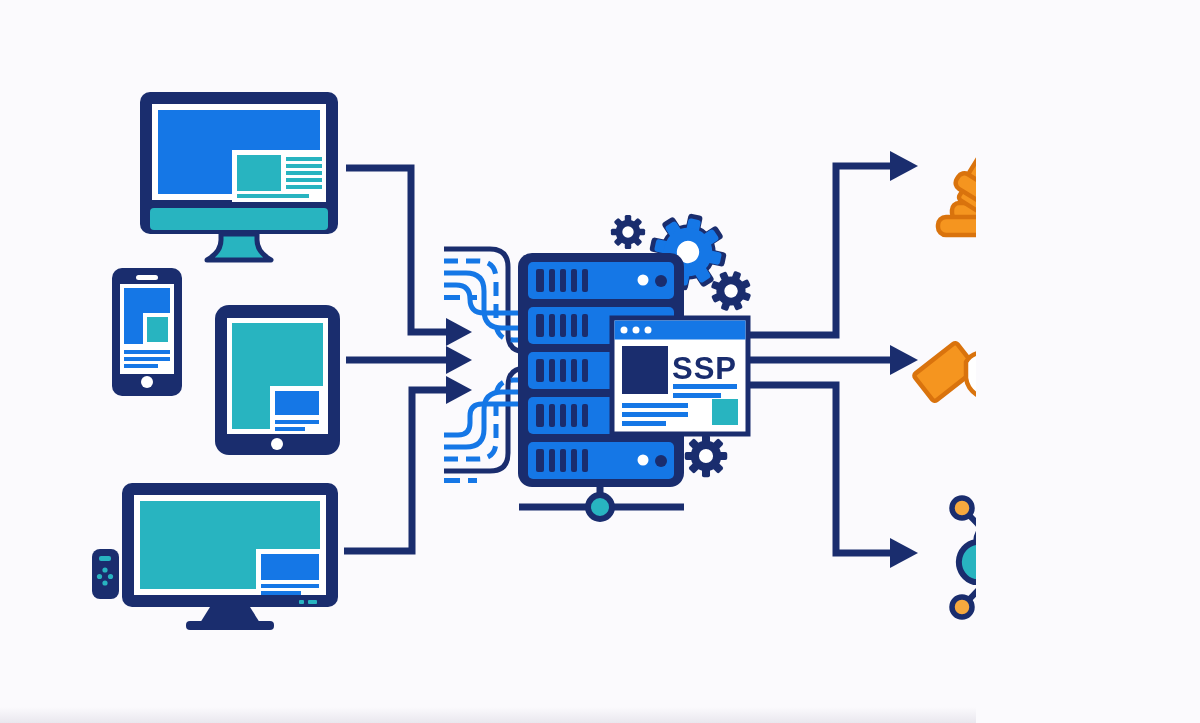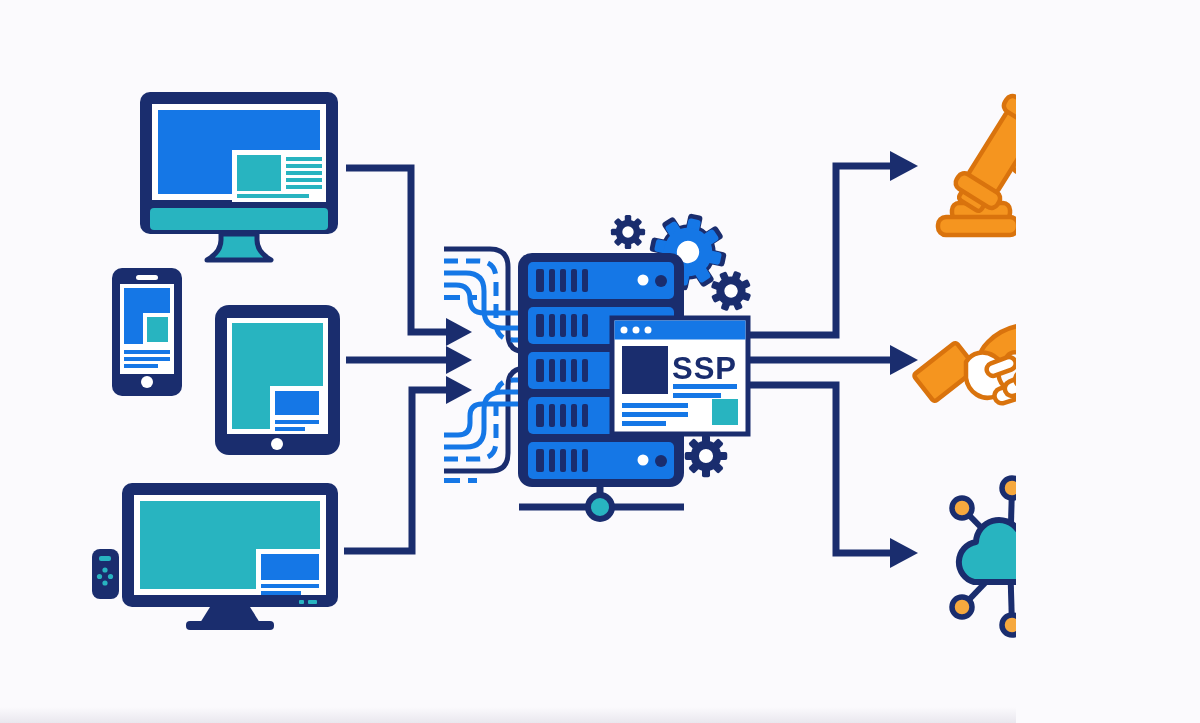--- a/index.html
+++ b/index.html
@@ -1,17 +1,17 @@
 <!DOCTYPE html>
 <html style="--navy: #1a2d6e; --blue: #1577e6; --teal: #28b4c0; --teal-dark: #0f6e7c; --orange: #f5951f; --orange-dark: #d9730d; --amber: #f6a83e; --background: #fbfafd;"><head>
 <meta charset="utf-8">
 <style>
   html,body{margin:0;padding:0;background:var(--background,#fbfafd);}
   .stage{position:relative;width:976px;height:723px;overflow:hidden;
-         background:var(--background,#fbfafd);font-family:"Liberation Sans",sans-serif;padding-left:40px;}
+         background:var(--background,#fbfafd);font-family:"Liberation Sans",sans-serif;}
   .stage::after{content:"";position:absolute;left:0;right:0;bottom:0;height:16px;
          background:linear-gradient(180deg,rgba(230,228,236,0) 0%,#e9e7ee 100%);pointer-events:none;}
   svg{position:absolute;inset:0;display:block;}
 
   
   .f-navy{fill:var(--navy,#1a2d6e);} .f-blue{fill:var(--blue,#1577e6);}
   .f-teal{fill:var(--teal,#28b4c0);} .f-white{fill:#ffffff;}
   
   .arrow{stroke:var(--navy,#1a2d6e);stroke-width:7;fill:none;}
   .trace-n{stroke:var(--navy,#1a2d6e);stroke-width:5;fill:none;}

